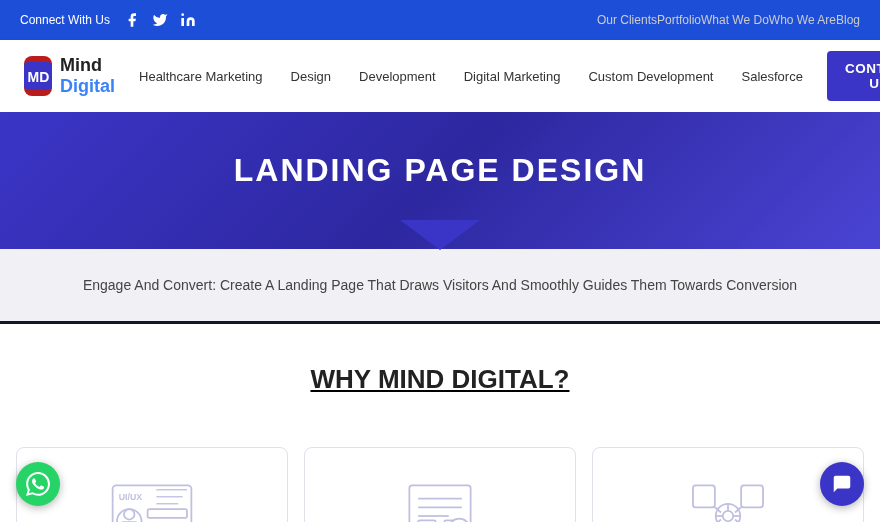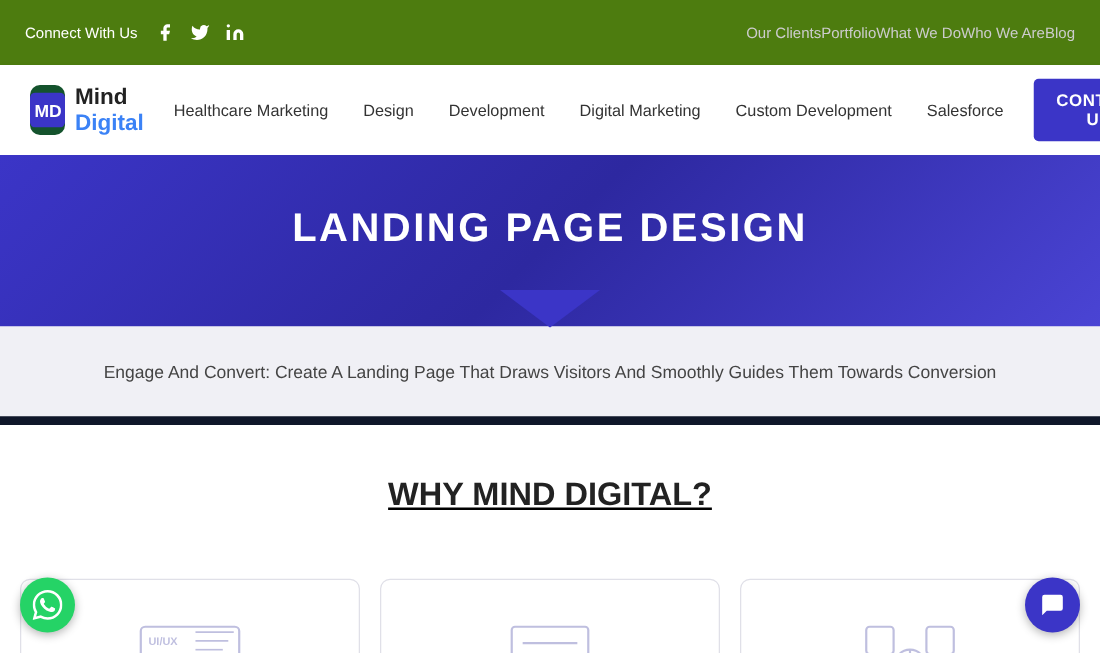--- a/index.html
+++ b/index.html
@@ -1,26 +1,26 @@
 <!DOCTYPE html>
 <html><head>
   <meta charset="utf-8">
   <style>
     * { margin: 0; padding: 0; box-sizing: border-box; }
     body { font-family: Arial, sans-serif; width: 880px; overflow-x: hidden; background: #fff; }
 
     
     .top-bar {
-      background: #4d7c0f;
+      background: #1d4ed8;
       color: #fff;
       display: flex;
       align-items: center;
       justify-content: space-between;
       padding: 0 20px;
-      height: 52px;
+      height: 40px;
       font-size: 12px;
     }
     .top-bar-left { display: flex; align-items: center; gap: 12px; }
     .social-icons { display: flex; gap: 8px; align-items: center; }
     .social-icon {
       width: 20px; height: 20px;
       display: inline-flex; align-items: center; justify-content: center;
       color: #fff; font-size: 13px; cursor: pointer;
     }
     .top-nav-links { display: flex; }
@@ -32,21 +32,21 @@
       display: flex;
       align-items: center;
       justify-content: space-between;
       padding: 0 24px;
       height: 72px;
       box-shadow: 0 1px 4px rgba(0,0,0,0.08);
     }
     .logo { display: flex; align-items: center; gap: 8px; text-decoration: none; }
     .logo-icon {
       width: 40px; height: 40px;
-      background: #14532d;
+      background: #b91c1c;
       border-radius: 8px;
       display: flex; align-items: center; justify-content: center;
       color: #fff; font-weight: bold; font-size: 18px;
     }
     .logo-text { font-size: 18px; font-weight: bold; color: #222; }
     .logo-text span { color: #3b82f6; }
 
     .nav-links { display: flex; align-items: center; gap: 4px; }
     .nav-link {
       padding: 8px 12px;
@@ -94,21 +94,21 @@
       border-top: 30px solid #3b35c7;
     }
 
     
     .subtitle-bar {
       background: #f0f0f5;
       text-align: center;
       padding: 28px 40px;
       font-size: 14px;
       color: #444;
-      border-bottom: 7px solid #0f172a;
+      border-bottom: 3px solid #0f172a;
     }
 
     
     .why-section {
       padding: 40px 24px 20px;
       text-align: center;
       background: #fff;
       text-decoration: underline;
     }
     .why-title {

